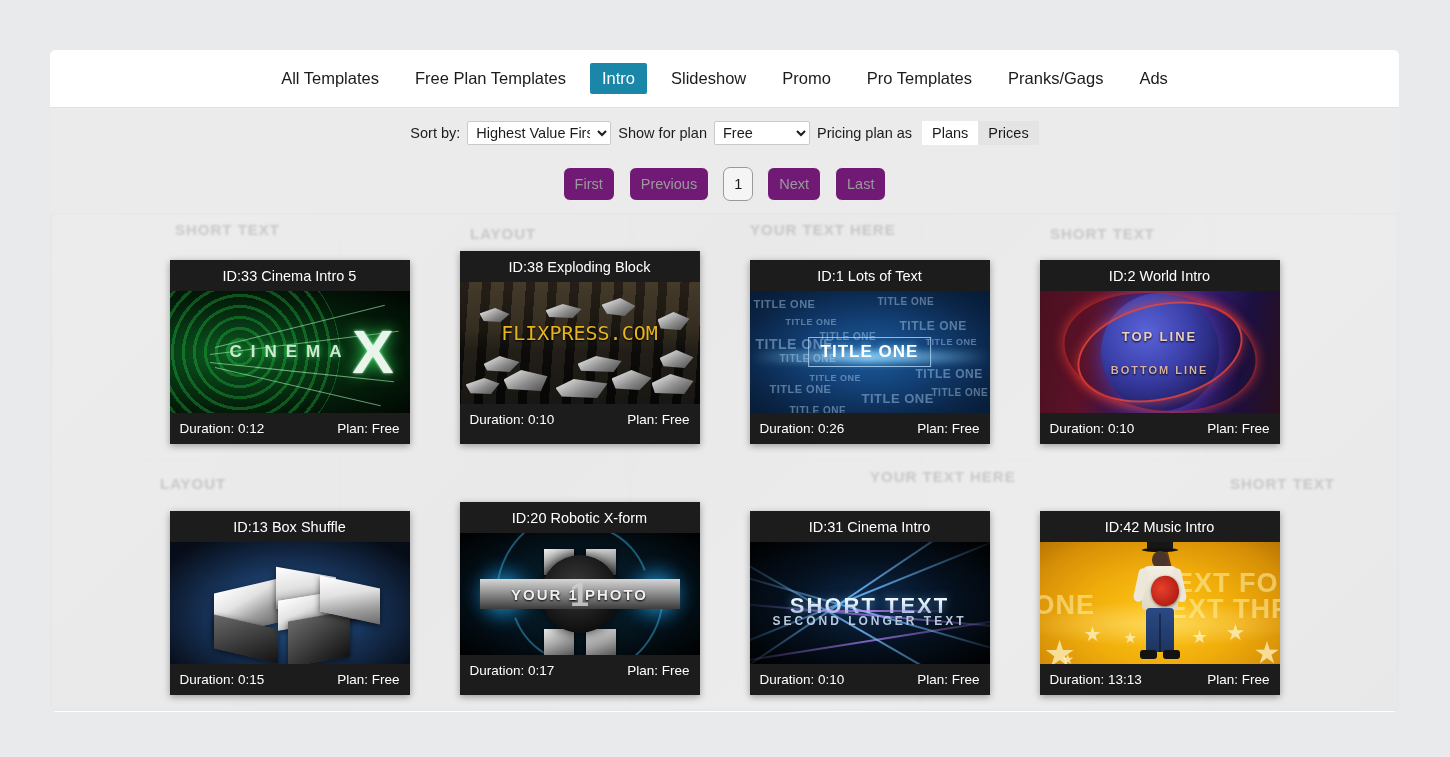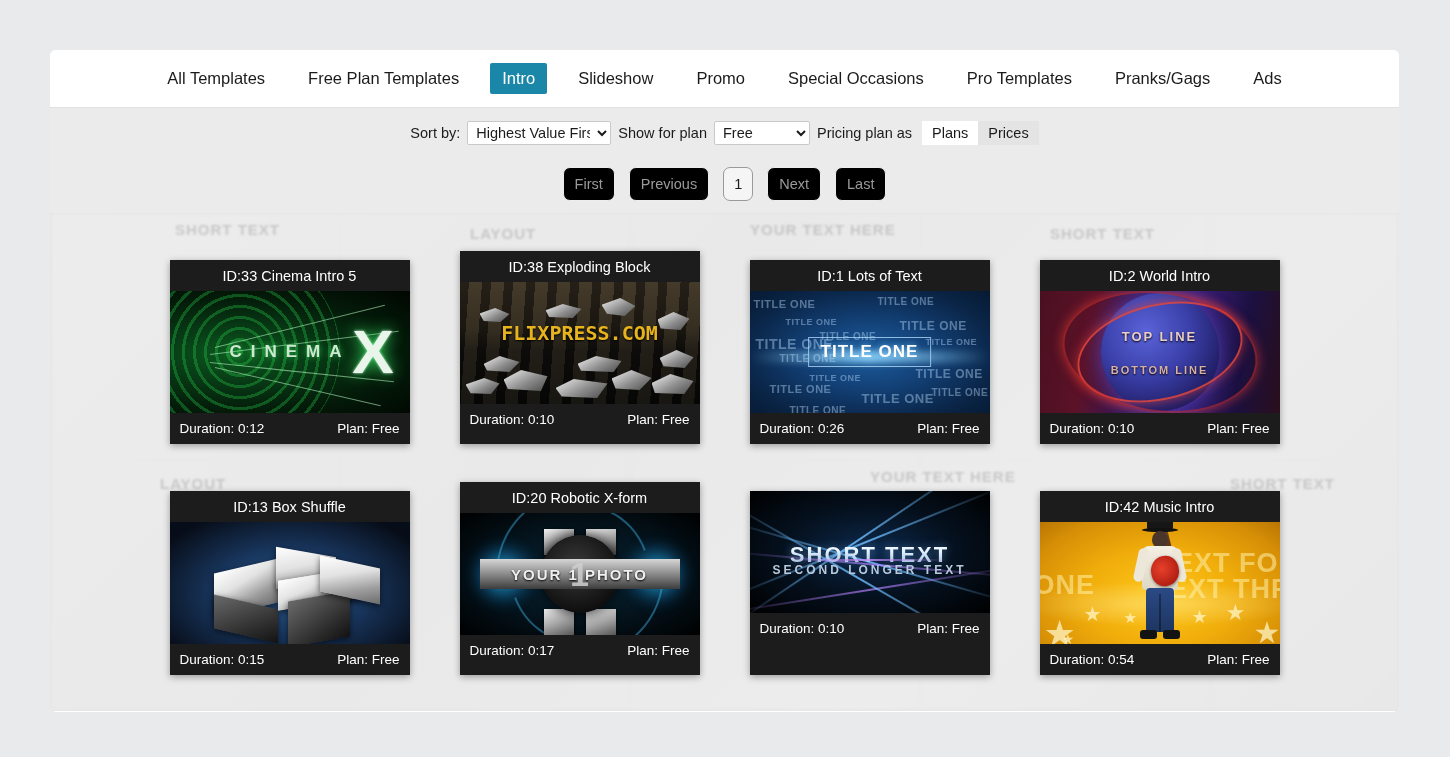--- a/index.html
+++ b/index.html
@@ -19,21 +19,21 @@
     background: #fff;
   }
 
   
   .nav-bar {
     height: 57px;
     background: #ffffff;
     display: flex;
     align-items: center;
     justify-content: center;
-    gap: 11px;
+    gap: 4px;
   }
   .nav-item {
     font-size: 16.5px;
     color: #1b1b1b;
     padding: 6px 12px;
     margin: 0 4px;
     white-space: nowrap;
     cursor: pointer;
     line-height: 1.2;
   }
@@ -90,21 +90,21 @@
     align-items: center;
     justify-content: center;
     gap: 14px;
     margin-top: 22px;
   }
   .pager-btn {
     min-width: 48px;
     height: 34px;
     padding: 0 11px;
     border-radius: 7px;
-    background: #000000;
+    background: #701a75;
     border: 1px solid #ededed;
     color: #9a9a9a;
     font-size: 14.5px;
     display: flex;
     align-items: center;
     justify-content: center;
     cursor: pointer;
   }
   .pager-btn.current {
     background: #f5f5f5;
@@ -144,21 +144,21 @@
 
   .grid {
     position: relative;
     padding: 47px 0 0 0;
   }
   .grid-row {
     display: flex;
     justify-content: center;
     gap: 50px;
   }
-  .grid-row.row2 { margin-top: 47px; }
+  .grid-row.row2 { margin-top: 67px; }
 
   
   .card {
     width: 240px;
     background: #1c1c1c;
     box-shadow: 0 2px 7px rgba(0,0,0,0.35);
     overflow: hidden;
   }
   .card.lifted { margin-top: -9px; }
   .card-title {
@@ -220,21 +220,21 @@
 
   
   .t2 { background: linear-gradient(180deg,#3b3225 0%, #2a241a 38%, #151310 56%, #0a0a0a 100%); }
   .t2 .bg-strips {
     position: absolute; inset: 0;
     background: repeating-linear-gradient(94deg, rgba(0,0,0,.45) 0 9px, rgba(150,130,90,.12) 9px 22px);
     opacity: .85;
   }
   .t2 .logo {
     position: absolute; left: 50%; top: 42%; transform: translate(-50%,-50%);
-    color: #e8b41e; font-size: 20px; font-weight: bold; letter-spacing: 0px;
+    color: #e8b41e; font-size: 20px; font-weight: normal; letter-spacing: 0px;
     font-family: "DejaVu Sans Mono", monospace;
     text-shadow: 0 1px 2px #000;
     white-space: nowrap;
   }
   .t2 .shard {
     position: absolute; background: linear-gradient(150deg,#f2f2f2,#8d8d8d 55%,#4a4a4a);
     box-shadow: 0 1px 3px rgba(0,0,0,.7);
   }
 
   
@@ -383,21 +383,20 @@
 <body>
 
 <div class="page-panel">
 
   <div class="nav-bar">
     <div class="nav-item">All Templates</div>
     <div class="nav-item">Free Plan Templates</div>
     <div class="nav-item active">Intro</div>
     <div class="nav-item">Slideshow</div>
     <div class="nav-item">Promo</div>
-    <div class="nav-item">Special Occasions</div>
     <div class="nav-item">Pro Templates</div>
     <div class="nav-item">Pranks/Gags</div>
     <div class="nav-item">Ads</div>
   </div>
 
   <div class="controls-bar">
     <div class="controls-row">
       <span class="ctl-label">Sort by:</span>
       <select class="ctl-select sel-sort">
         <option>Highest Value First</option>
@@ -565,20 +564,21 @@
               <div class="bartext">YOUR 1 PHOTO</div>
             </div>
           </div>
           <div class="card-footer">
             <span>Duration: 0:17</span>
             <span>Plan: Free</span>
           </div>
         </div>
 
         <div class="card">
+          <div class="card-title">ID:31 Cinema Intro</div>
           <div class="card-thumb">
             <div class="thumb-inner t7">
               <div class="ln" style="left:-20px; top:30px;  width:290px; transform:rotate(16deg);"></div>
               <div class="ln" style="left:-20px; top:105px; width:290px; transform:rotate(-22deg);"></div>
               <div class="ln violet" style="left:-20px; top:120px; width:290px; transform:rotate(-9deg);"></div>
               <div class="ln" style="left:-20px; top:12px;  width:290px; transform:rotate(30deg);"></div>
               <div class="ln" style="left:-10px; top:128px; width:280px; transform:rotate(-34deg);"></div>
               <div class="ln violet" style="left:-20px; top:60px; width:290px; transform:rotate(5deg);"></div>
               <div class="st short">SHORT TEXT</div>
               <div class="divider"></div>
@@ -616,21 +616,21 @@
                 <div class="p-arm" style="right:2px; top:30px; transform:rotate(-12deg);"></div>
                 <div class="p-guitar"></div>
                 <div class="p-legs"></div>
                 <div class="p-leg-split"></div>
                 <div class="p-shoe" style="left:6px;"></div>
                 <div class="p-shoe" style="right:6px;"></div>
               </div>
             </div>
           </div>
           <div class="card-footer">
-            <span>Duration: 0:54</span>
+            <span>Duration: 13:13</span>
             <span>Plan: Free</span>
           </div>
         </div>
       </div>
 
     </div>
   </div>
 </div>
 
 </body></html>

